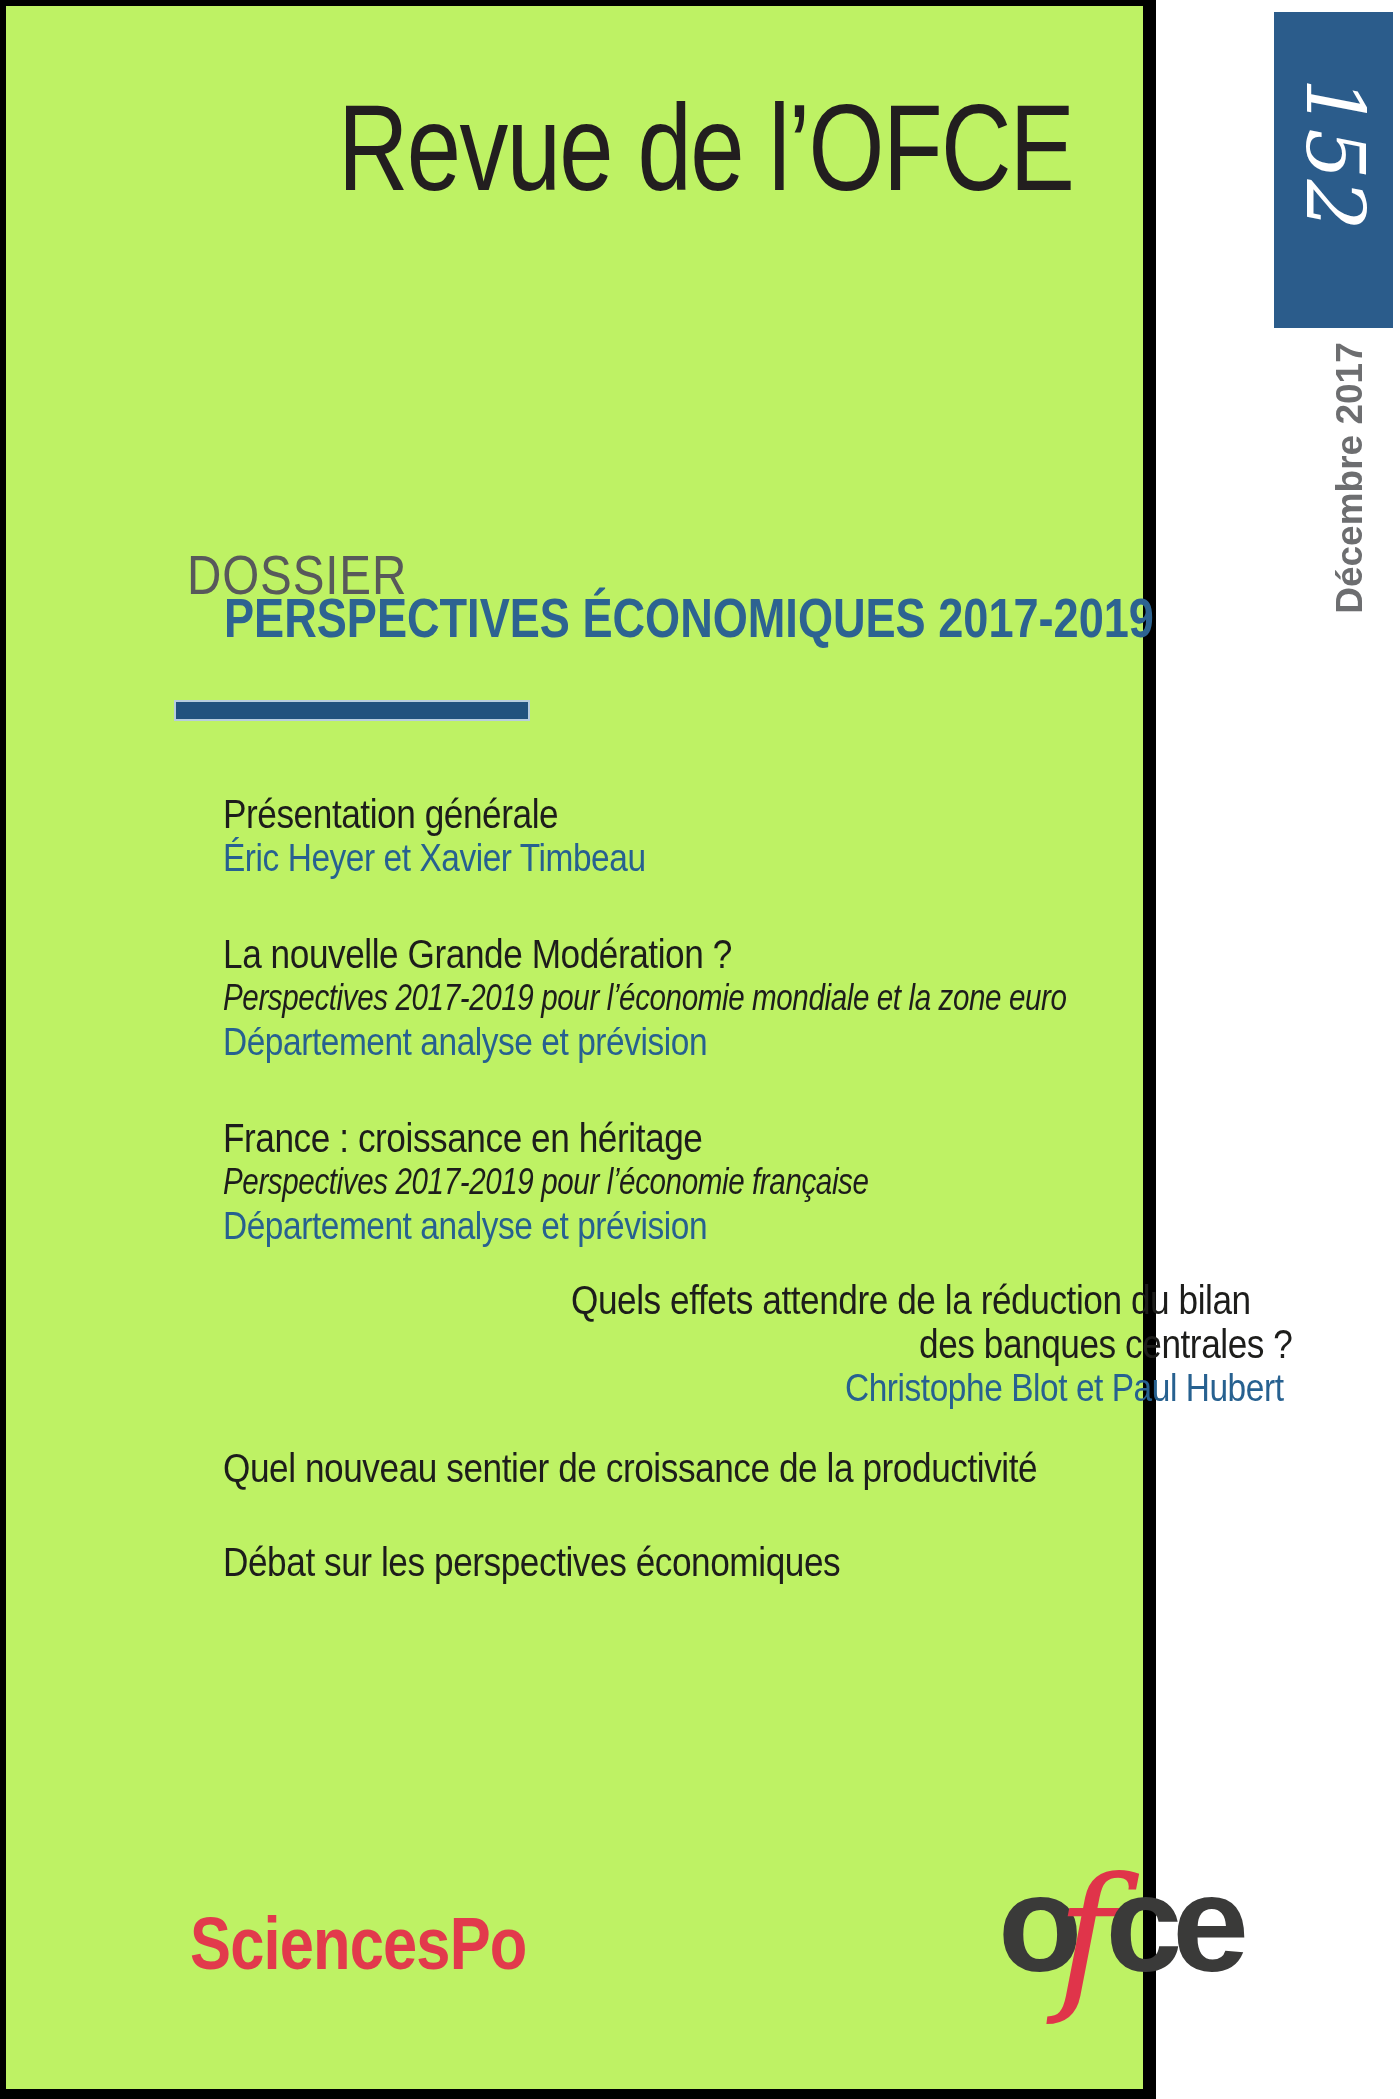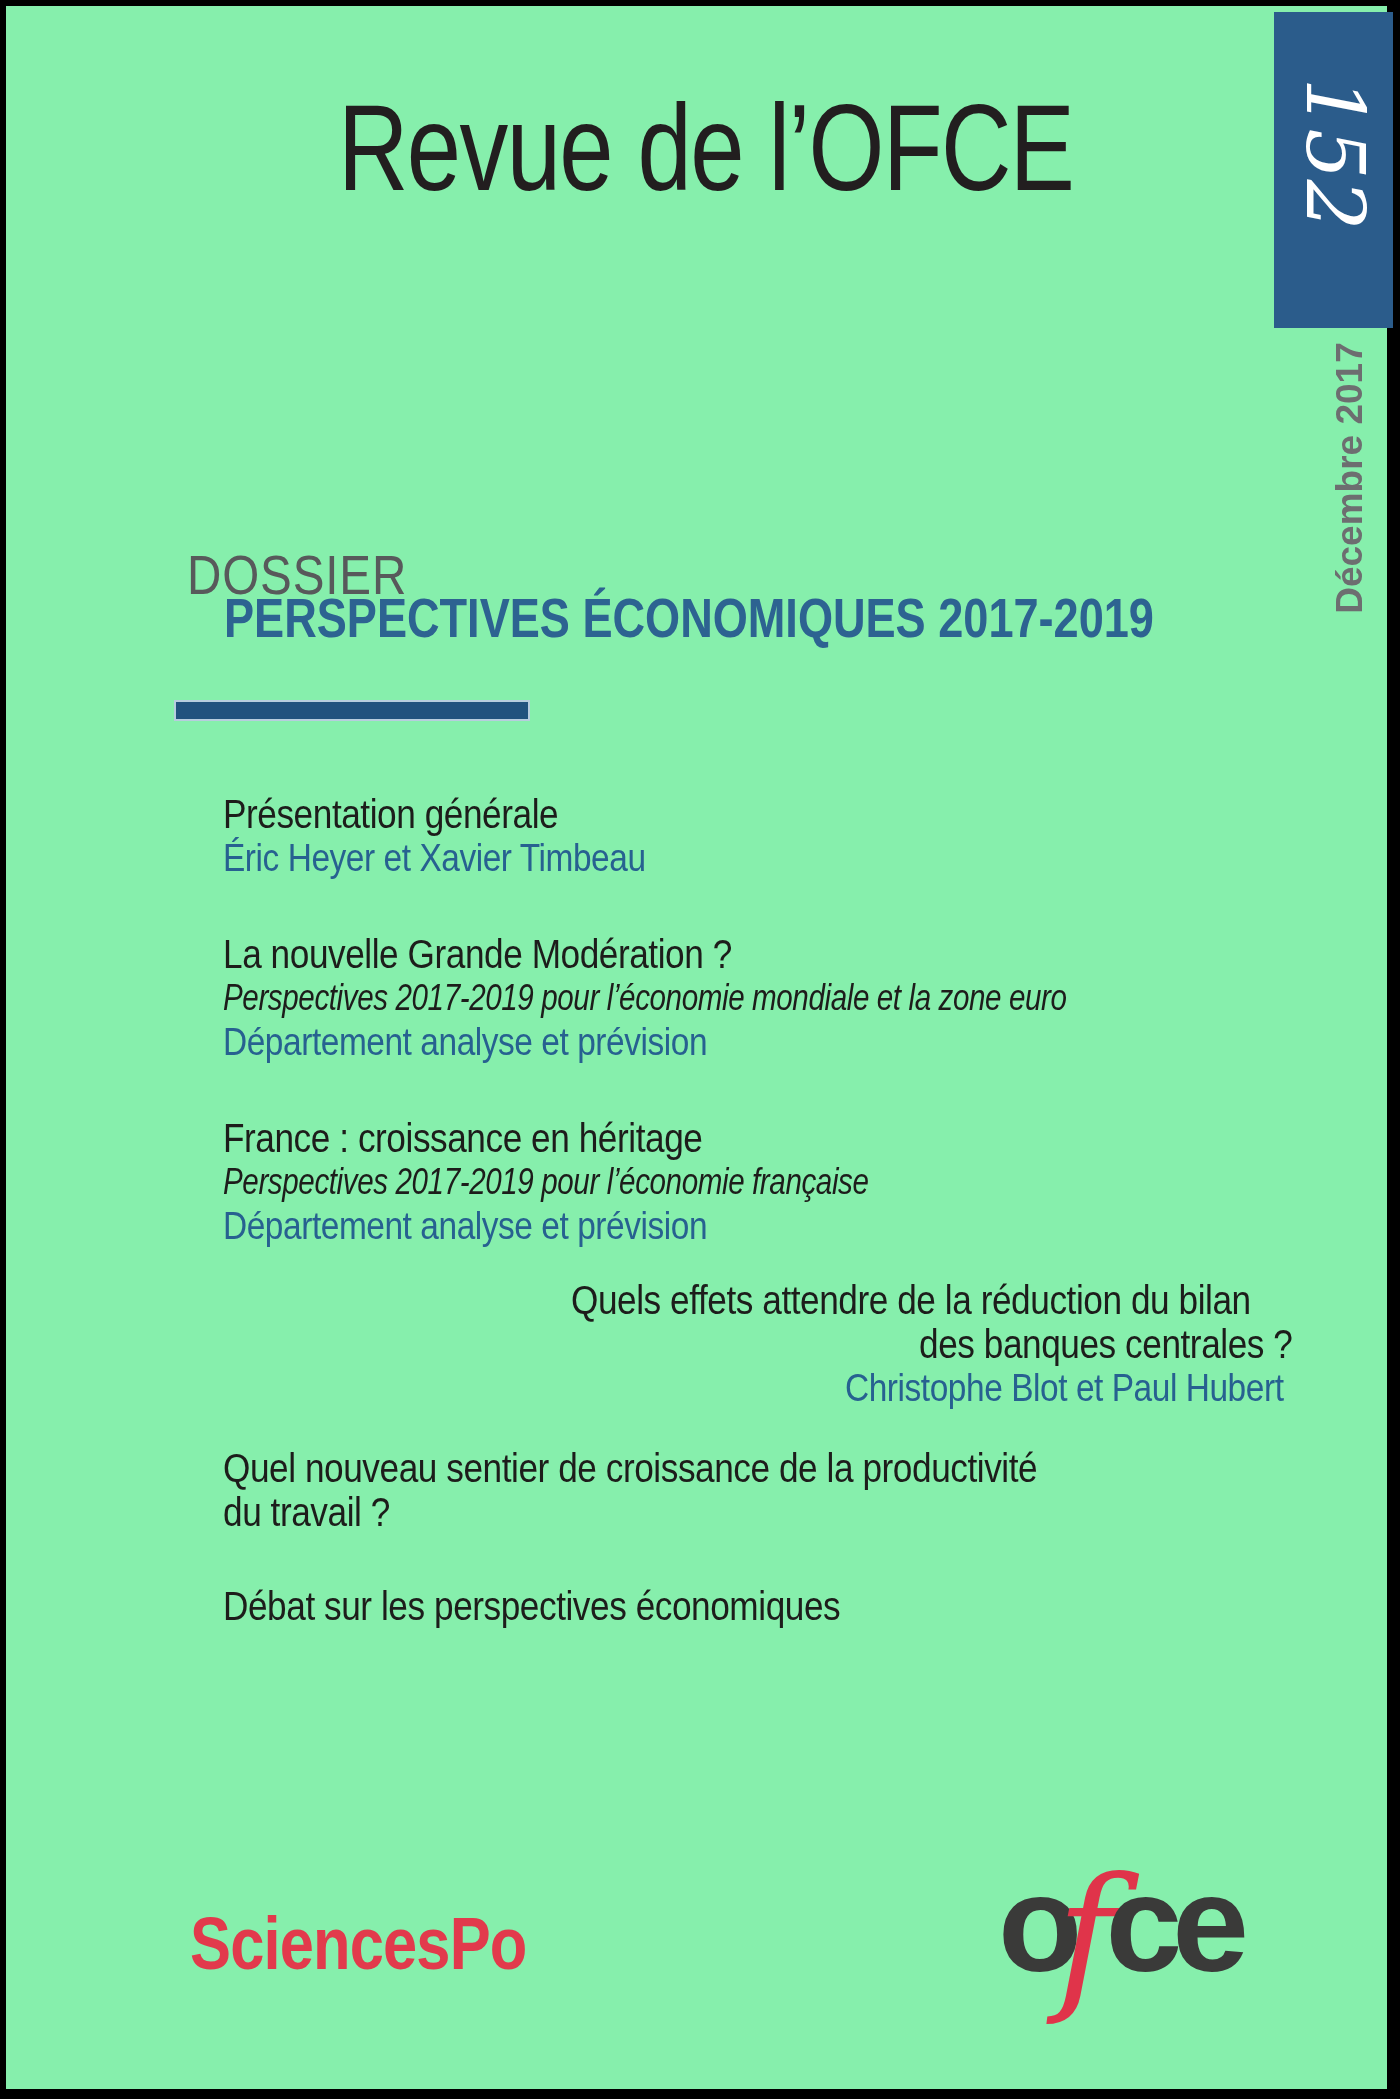--- a/index.html
+++ b/index.html
@@ -1,17 +1,17 @@
 <!DOCTYPE html>
 <html><head>
 <meta charset="utf-8">
 <style>
   html,body{margin:0;padding:0;width:1400px;height:2099px;overflow:hidden;background:#fff;
     font-family:"Liberation Sans",sans-serif;}
-  .page{position:absolute;inset:0;width:1400px;height:2099px;background:#86efac;
+  .page{position:absolute;inset:0;width:1156px;height:2099px;background:#bef264;
     border-style:solid;border-color:#000;border-width:6px 13px 10px 6px;box-sizing:border-box;}
 
   
   .masthead{position:absolute;top:72px;left:0;width:1400px;text-align:center;
     font-size:122px;font-weight:400;color:#221e1f;line-height:1.15;white-space:nowrap;}
   .masthead .narrowc{display:inline-block;transform:scaleX(0.80);transform-origin:50% 50%;letter-spacing:-2px;}
 
   
   .banner{position:absolute;left:1268px;top:6px;width:119px;height:316px;background:#2b5c8b;}
   .issue{position:absolute;left:50%;top:142px;transform:translate(-50%,-50%) rotate(90deg);
@@ -104,22 +104,20 @@
         <span class="narrowl">Quels effets attendre de la réduction du bilan</span></div>
       <div class="line title-line">
         <span class="narrowl">des banques centrales ?</span></div>
       <div class="line authors-line">
         <span class="narrowl">Christophe Blot et Paul Hubert</span></div>
     </div>
 
     <div class="article gap-c">
       <div class="line title-line">
         <span class="narrowl">Quel nouveau sentier de croissance de la productivité</span></div>
-      <div class="line title-line">
-        <span class="narrowl">du travail ?</span></div>
     </div>
 
     <div class="article gap-d">
       <div class="line title-line">
         <span class="narrowl">Débat sur les perspectives économiques</span></div>
     </div>
 
   </div>
 
   <div class="sciencespo">

